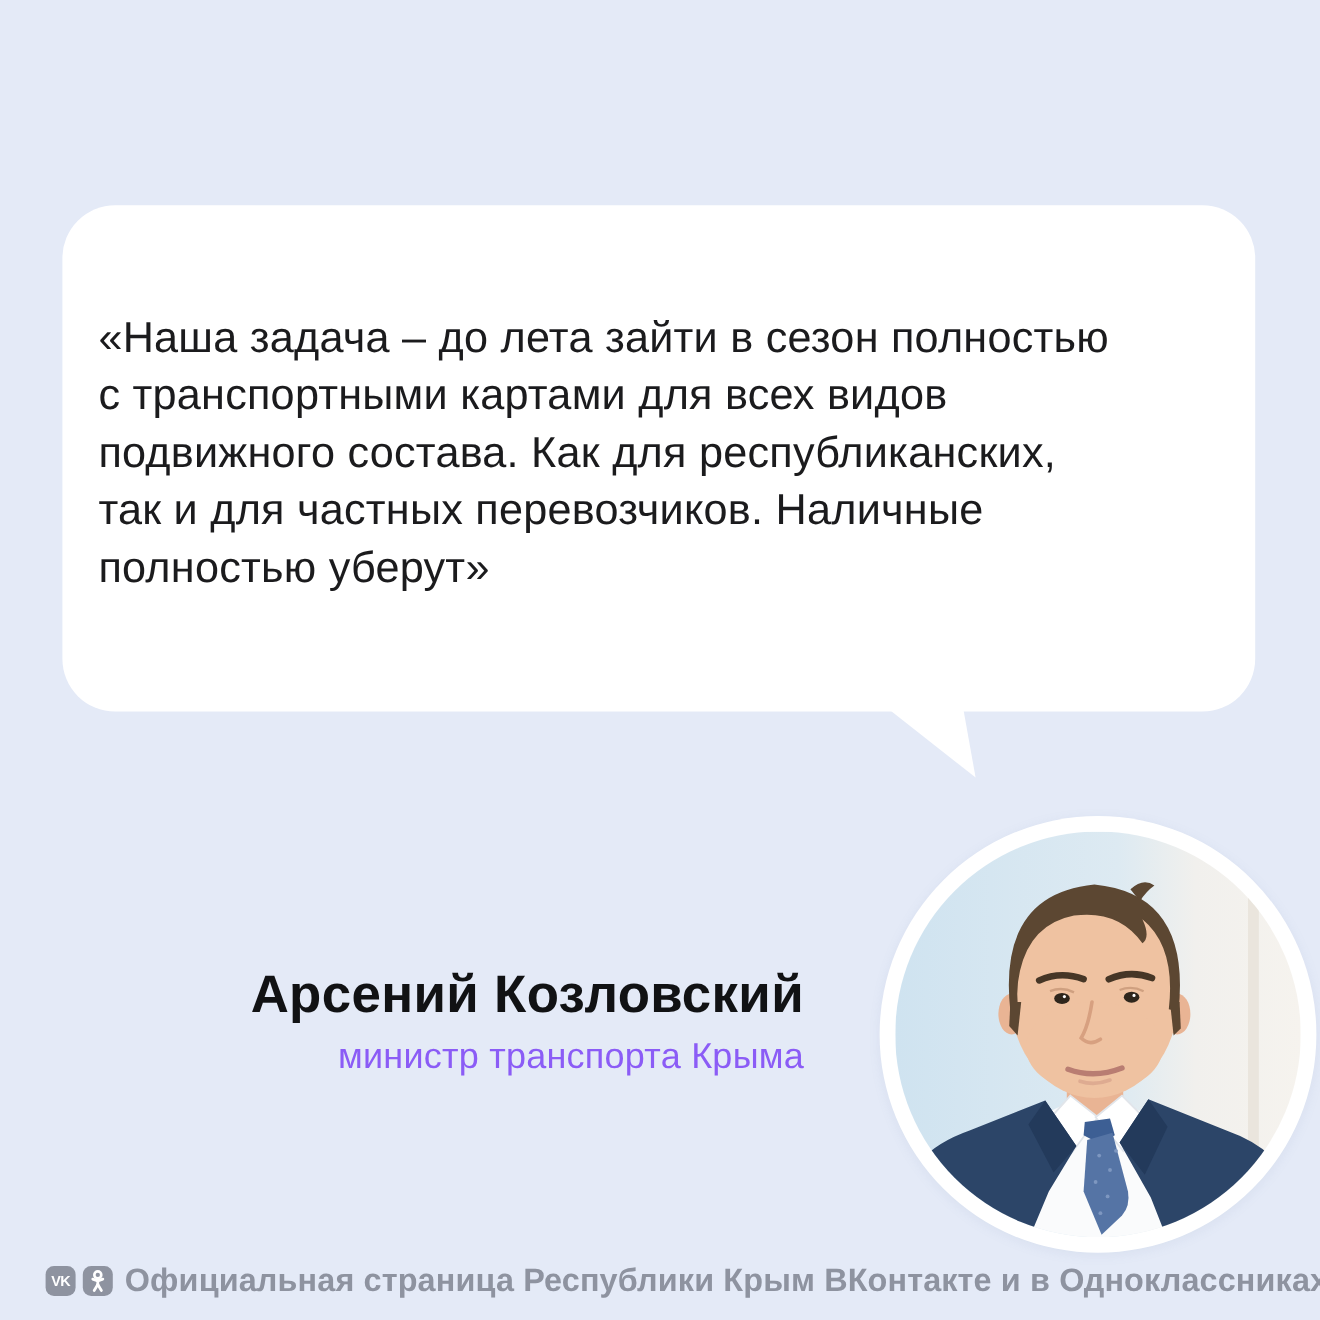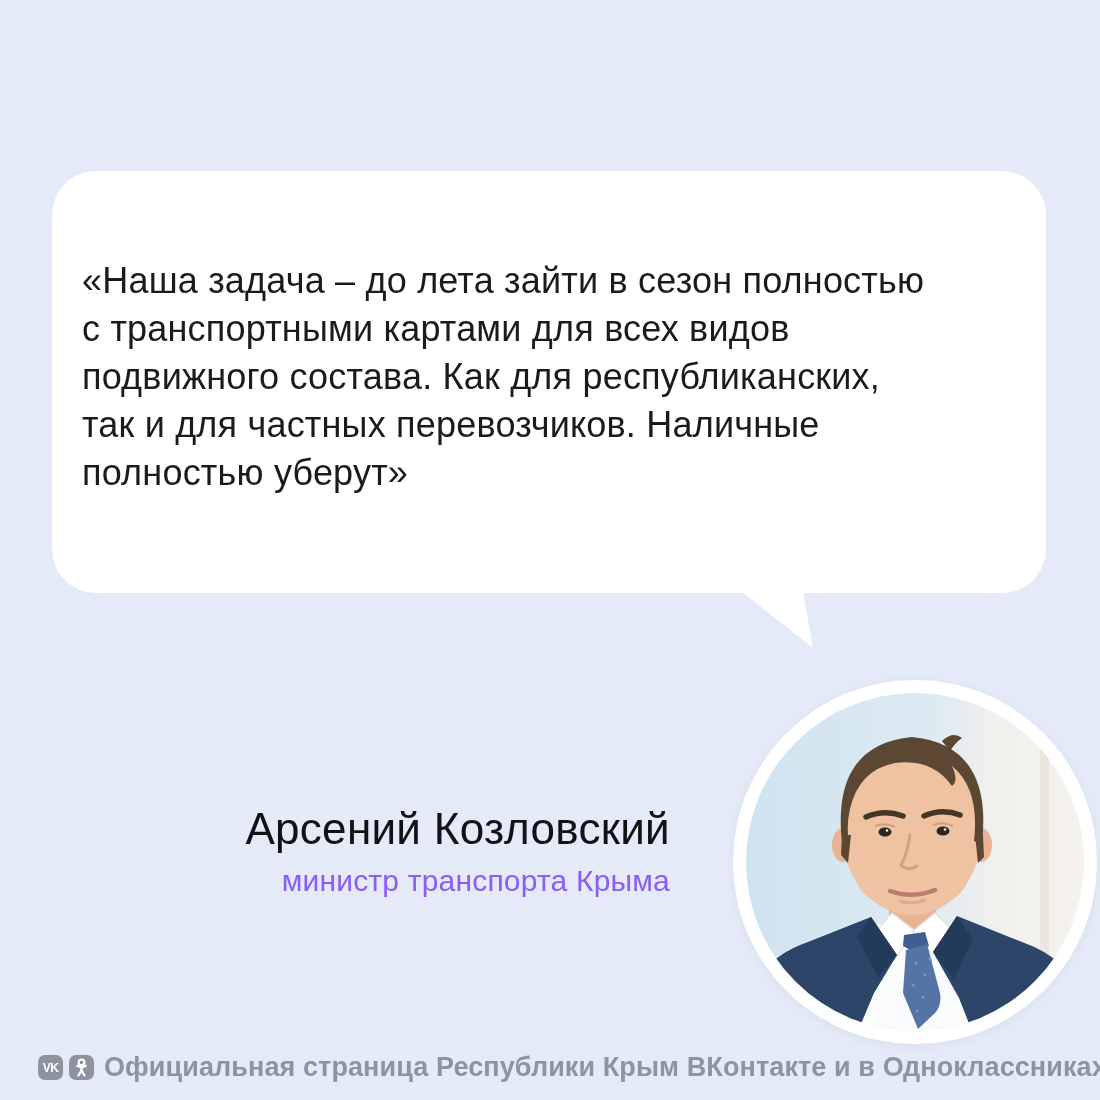--- a/index.html
+++ b/index.html
@@ -43,21 +43,21 @@
 
   
   .speaker {
     position: absolute;
     left: 0; top: 804px;
     width: 670px;
     text-align: right;
   }
   .speaker-name {
     font-size: 44px;
-    font-weight: normal;
+    font-weight: bold;
     color: #111214;
     line-height: 1.15;
     letter-spacing: 0.3px;
   }
   .speaker-title {
     margin-top: 9px;
     font-size: 30px;
     font-weight: 400;
     color: #8b5cf6;
     letter-spacing: 0.2px;

